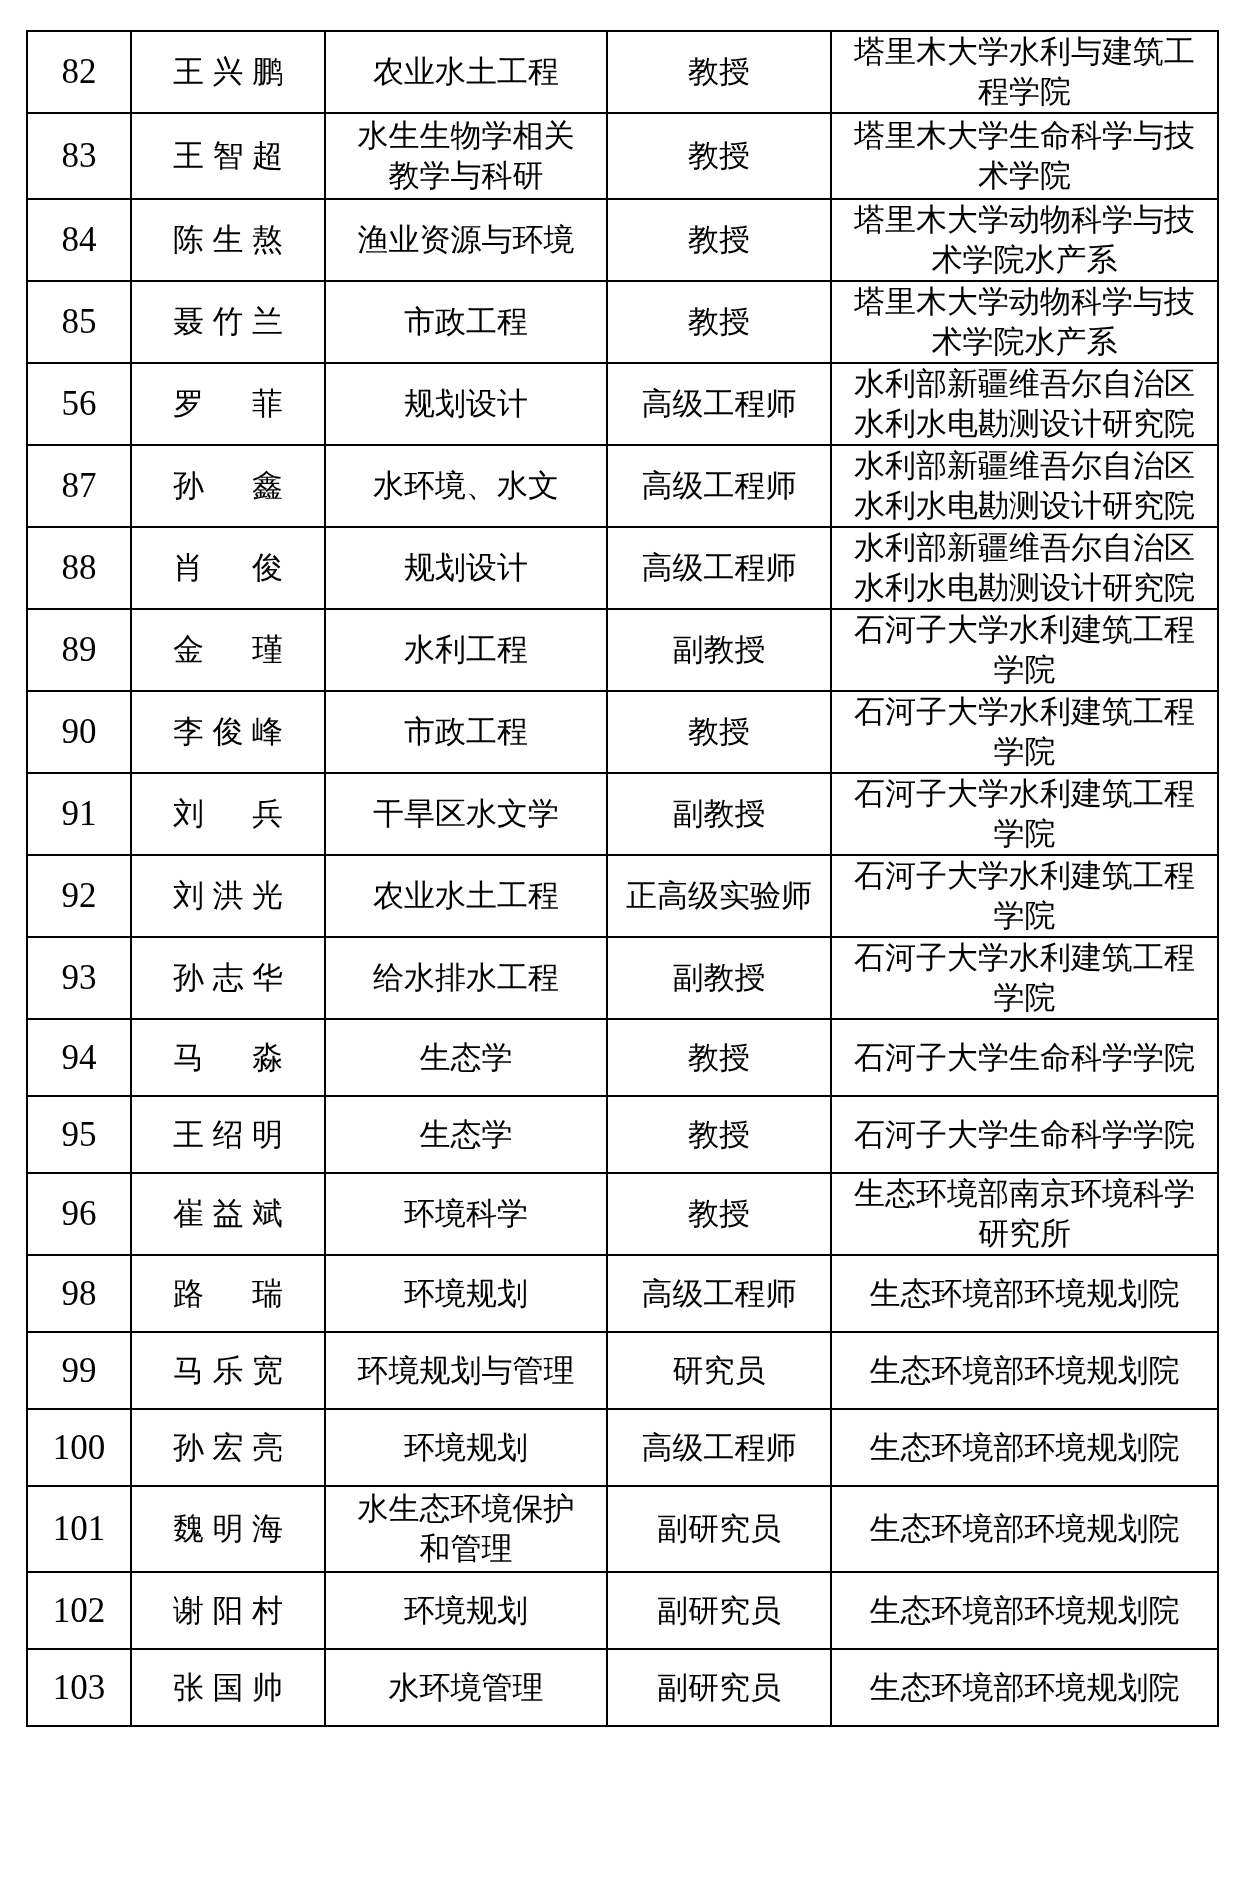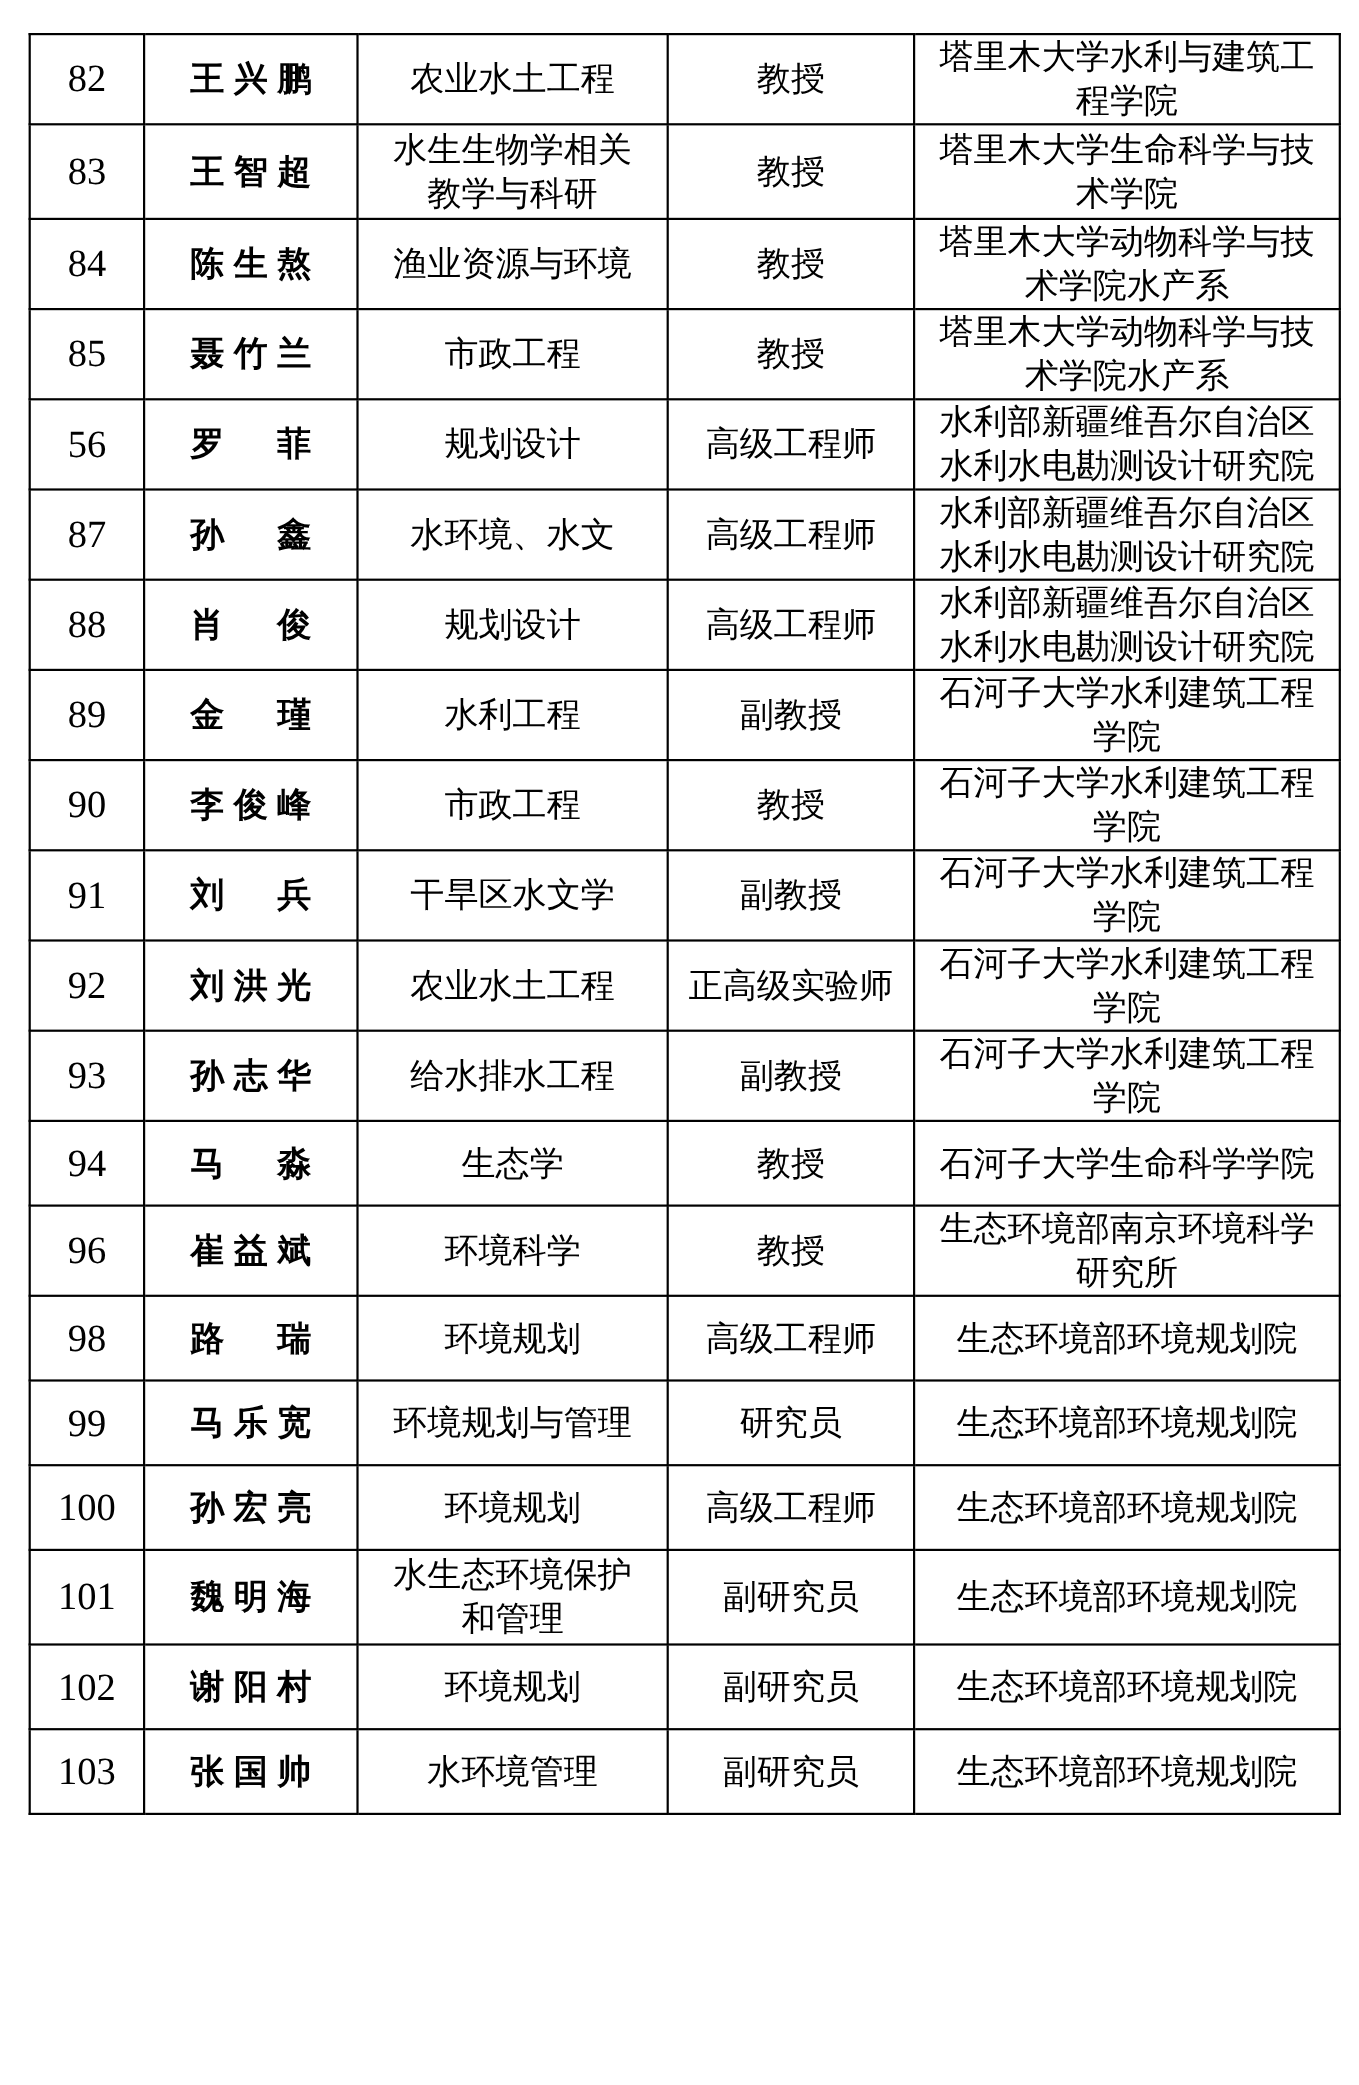--- a/index.html
+++ b/index.html
@@ -36,21 +36,20 @@
   td.c-no   { font-size: 35px; }
   td.c-field{ padding: 2px 24px; }   
   td.c-org  { padding: 0 16px; }   
   .name-just {
     display: inline-block;
     width: 110px;
     text-align: justify;
     text-align-last: justify;
     text-justify: inter-character;
     white-space: nowrap;
-    font-weight: bold;
   }
 </style>
 </head>
 <body>
 
 <div class="page">
   <table class="roster">
     <colgroup>
       <col style="width:104px">
       <col style="width:194px">
@@ -144,20 +143,27 @@
           <td class="c-org">石河子大学水利建筑工程学院</td>
         </tr>
         <tr>
           <td class="c-no">94</td>
           <td class="c-name"><span class="name-just">马淼</span></td>
           <td class="c-field">生态学</td>
           <td class="c-title">教授</td>
           <td class="c-org">石河子大学生命科学学院</td>
         </tr>
         <tr>
+          <td class="c-no">95</td>
+          <td class="c-name"><span class="name-just">王绍明</span></td>
+          <td class="c-field">生态学</td>
+          <td class="c-title">教授</td>
+          <td class="c-org">石河子大学生命科学学院</td>
+        </tr>
+        <tr>
           <td class="c-no">96</td>
           <td class="c-name"><span class="name-just">崔益斌</span></td>
           <td class="c-field">环境科学</td>
           <td class="c-title">教授</td>
           <td class="c-org">生态环境部南京环境科学研究所</td>
         </tr>
         <tr>
           <td class="c-no">98</td>
           <td class="c-name"><span class="name-just">路瑞</span></td>
           <td class="c-field">环境规划</td>

